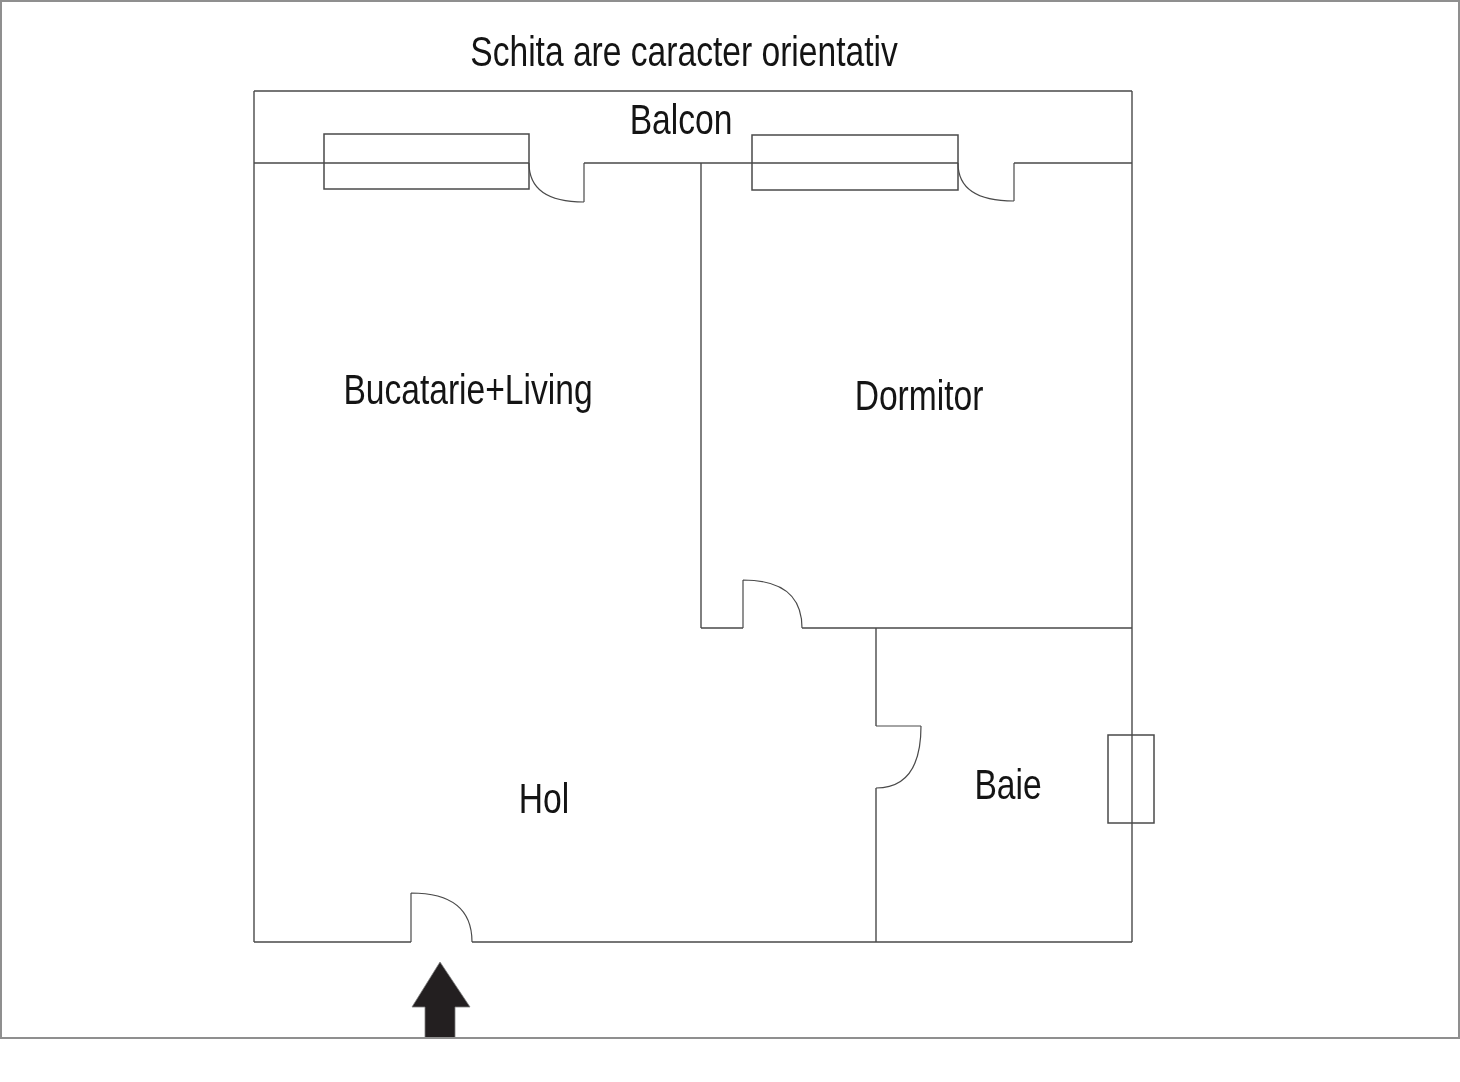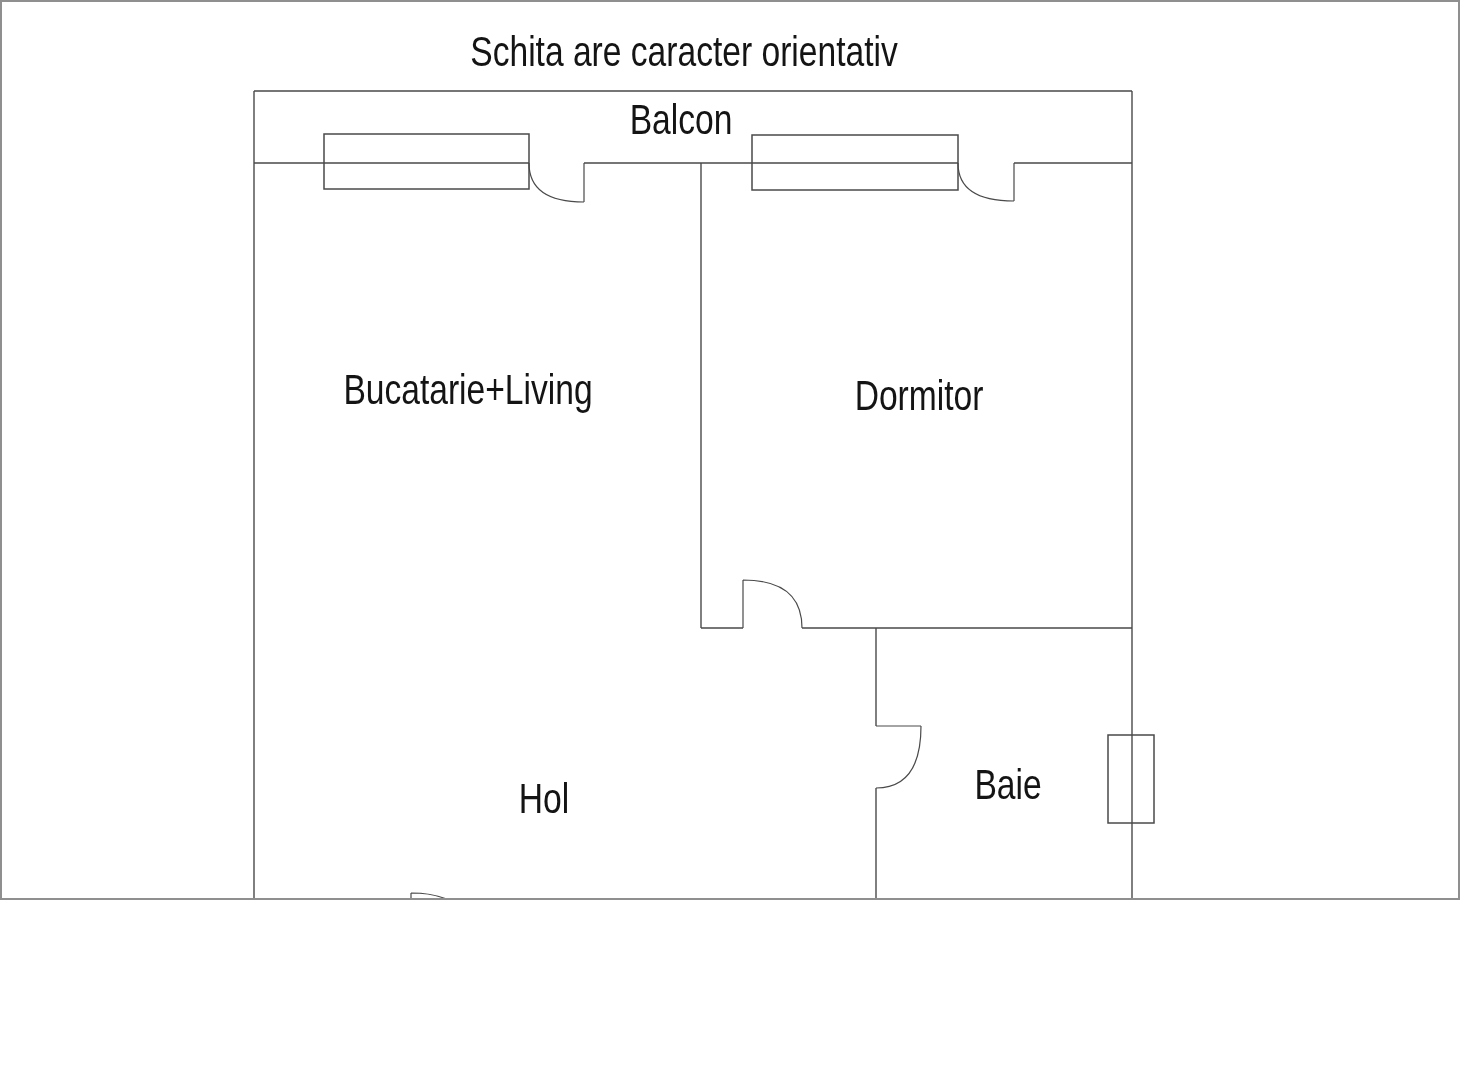--- a/index.html
+++ b/index.html
@@ -1,19 +1,19 @@
 <!DOCTYPE html>
 <html style="--background: #ffffff; --page_border: #8f8f8f; --wall: #4a4a4a; --text: #141414; --arrow_fill: #231f20;"><head>
 <meta charset="utf-8">
 <style>
   html, body { margin: 0; padding: 0; background: #ffffff; }
   .page {
     position: relative;
     width: 1460px;
-    height: 900px;
+    height: 1039px;
     box-sizing: border-box;
     background: var(--background, #ffffff);
     border: 2px solid var(--page_border, #8f8f8f);
     font-family: "Liberation Sans", sans-serif;
     overflow: hidden;
   }
   .plan-svg { position: absolute; left: 0; top: 0; display: block; }
   .wall   { stroke: var(--wall, #4a4a4a); stroke-width: 1.4; fill: none; }
   .window-symbol { stroke: var(--wall, #4a4a4a); stroke-width: 1.5; fill: none; }
   .door   { stroke: var(--wall, #4a4a4a); stroke-width: 1.2; fill: none; }

